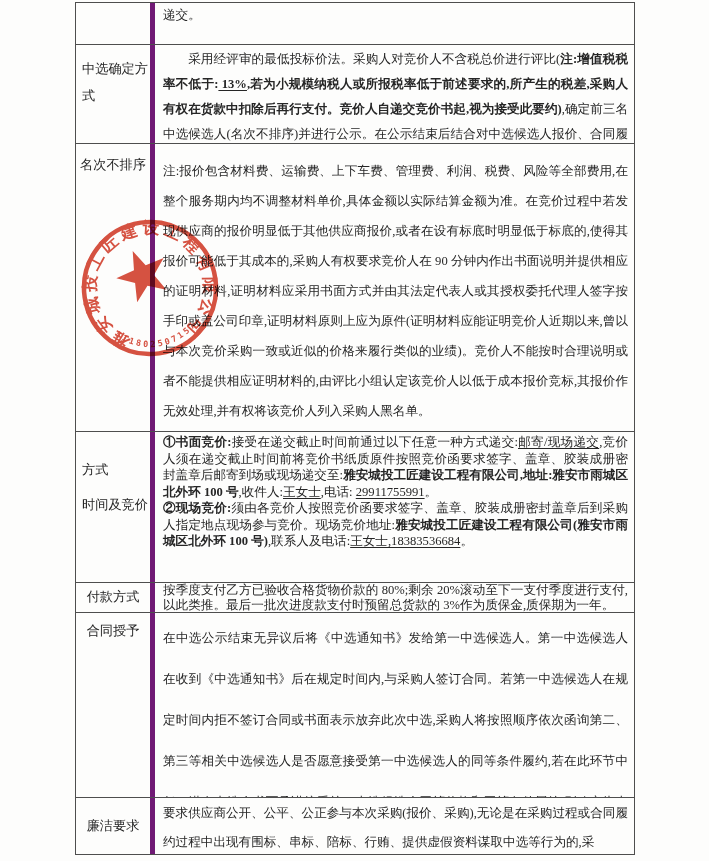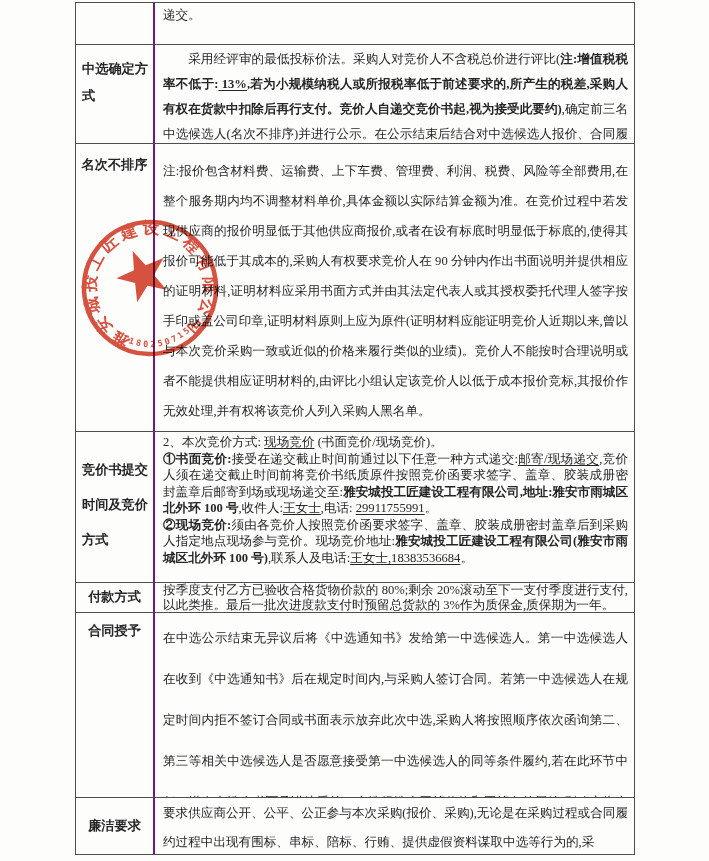--- a/index.html
+++ b/index.html
@@ -14,22 +14,22 @@
   
   .doc-table{
     position:absolute;left:75px;top:2px;width:560px;
     box-sizing:border-box;
     border:1px solid #4e4e4e;
   }
   .row{display:flex;box-sizing:border-box;border-bottom:1px solid #4e4e4e;overflow:hidden;}
   .row:last-child{border-bottom:none;}
   .label{
     box-sizing:border-box;width:79px;flex:0 0 79px;
-    border-right:2px solid #701a75;
-    font-weight:bold;font-size:13.2px;line-height:16px;
+    border-right:5px solid #701a75;
+    font-weight:normal;font-size:13.2px;line-height:16px;
     text-align:center;overflow:hidden;
   }
   .content{
     box-sizing:border-box;flex:1;
     padding:0 6px 0 8px;
     font-size:12.6px;text-align:justify;overflow:hidden;
   }
   .content p{margin:0;}
   .content p.indent{text-indent:2em;}
   span.b{font-weight:bold;}
@@ -81,26 +81,24 @@
       <div class="row row-2">
         <div class="label">
           <div>名次不排序</div>
         </div>
         <div class="content">
           <p><span>注:报价包含材料费、运输费、上下车费、管理费、利润、税费、风险等全部费用,在整个服务期内均不调整材料单价,具体金额以实际结算金额为准。在竞价过程中若发现供应商的报价明显低于其他供应商报价,或者在设有标底时明显低于标底的,使得其报价可能低于其成本的,采购人有权要求竞价人在 90 分钟内作出书面说明并提供相应的证明材料,证明材料应采用书面方式并由其法定代表人或其授权委托代理人签字按手印或盖公司印章,证明材料原则上应为原件(证明材料应能证明竞价人近期以来,曾以与本次竞价采购一致或近似的价格来履行类似的业绩)。竞价人不能按时合理说明或者不能提供相应证明材料的,由评比小组认定该竞价人以低于成本报价竞标,其报价作无效处理,并有权将该竞价人列入采购人黑名单。</span></p>
         </div>
       </div>
       <div class="row row-3">
         <div class="label">
-          <div>竞价书提交</div>
+          <div>方式</div>
           <div>时间及竞价</div>
-          <div>方式</div>
         </div>
         <div class="content">
-          <p><span>2、本次竞价方式: </span><span class="u">现场竞价</span><span> (书面竞价/现场竞价)。</span></p>
           <p><span class="b">①书面竞价:</span><span>接受在递交截止时间前通过以下任意一种方式递交:</span><span class="u">邮寄/现场递交</span><span>,竞价人须在递交截止时间前将竞价书纸质原件按照竞价函要求签字、盖章、胶装成册密封盖章后邮寄到场或现场递交至:</span><span class="b">雅安城投工匠建设工程有限公司,地址:雅安市雨城区北外环 100 号</span><span>,收件人:</span><span class="u">王女士</span><span>,电话: </span><span class="u">29911755991</span><span>。</span></p>
           <p><span class="b">②现场竞价:</span><span>须由各竞价人按照竞价函要求签字、盖章、胶装成册密封盖章后到采购人指定地点现场参与竞价。现场竞价地址:</span><span class="b">雅安城投工匠建设工程有限公司(雅安市雨城区北外环 100 号)</span><span>,联系人及电话:</span><span class="u">王女士,18383536684</span><span>。</span></p>
         </div>
       </div>
       <div class="row row-4">
         <div class="label">
           <div>付款方式</div>
         </div>
         <div class="content">
           <p><span>按季度支付乙方已验收合格货物价款的 80%;剩余 20%滚动至下一支付季度进行支付,以此类推。最后一批次进度款支付时预留总货款的 3%作为质保金,质保期为一年。</span></p>

